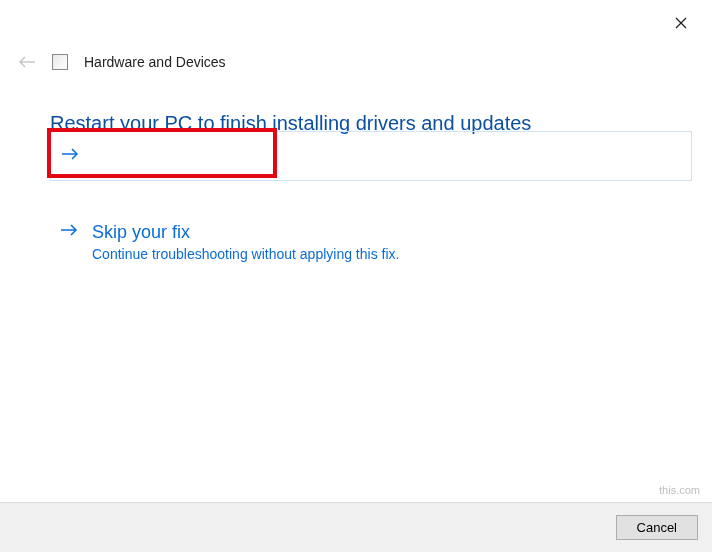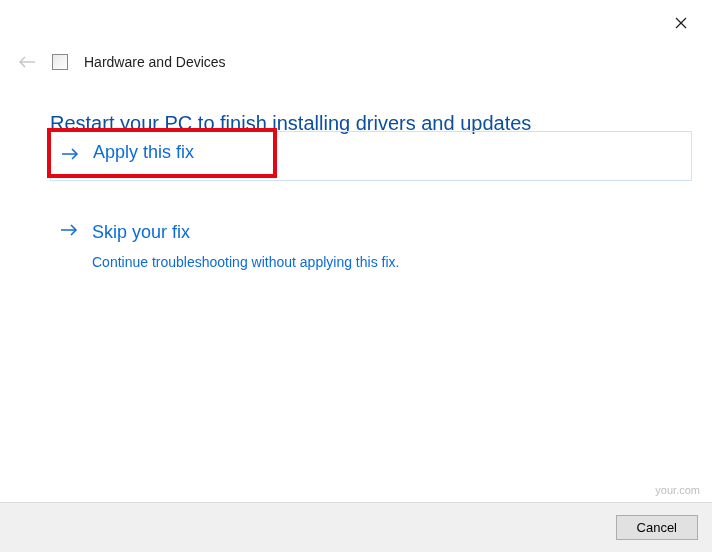--- a/index.html
+++ b/index.html
@@ -112,21 +112,21 @@
       height: 14px;
     }
     .option-text .option-title {
       font-size: 18px;
       color: #0b6cd8;
       line-height: 1.3;
     }
     .option-text .option-subtitle {
       font-size: 14px;
       color: #0b6cd8;
-      margin-top: 10px;
+      margin-top: 2px;
     }
     .footer {
       position: absolute;
       bottom: 0;
       left: 0;
       right: 0;
       height: 50px;
       background: #f0f0f0;
       border-top: 1px solid #ddd;
       display: flex;
@@ -175,37 +175,34 @@
   <h1 class="main-heading">Restart your PC to finish installing drivers and updates</h1>
 
   <div class="option bordered-box">
     <div class="option-inner">
       <span class="option-arrow">
         <svg viewBox="0 0 18 14">
           <line x1="1" y1="7" x2="16" y2="7" stroke="#0b6cd8" stroke-width="1.5"></line>
           <polyline points="11,2 16,7 11,12" fill="none" stroke="#0b6cd8" stroke-width="1.5"></polyline>
         </svg>
       </span>
-      <div class="option-text">
-        <div class="option-title">Apply this fix</div>
-      </div>
     </div>
   </div>
 
   <div class="option">
     <span class="option-arrow">
       <svg viewBox="0 0 18 14">
         <line x1="1" y1="7" x2="16" y2="7" stroke="#0b6cd8" stroke-width="1.5"></line>
         <polyline points="11,2 16,7 11,12" fill="none" stroke="#0b6cd8" stroke-width="1.5"></polyline>
       </svg>
     </span>
     <div class="option-text">
       <div class="option-title">Skip your fix</div>
       <div class="option-subtitle">Continue troubleshooting without applying this fix.</div>
     </div>
   </div>
 </div>
 
-<div class="watermark">your.com</div>
+<div class="watermark">this.com</div>
 
 <div class="footer">
   <button class="cancel-btn">Cancel</button>
 </div>
 
 </body></html>

